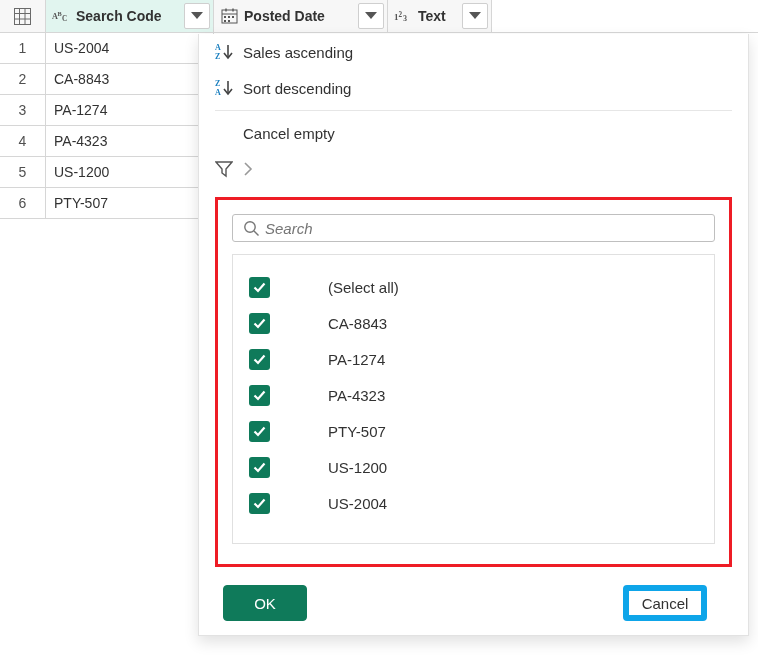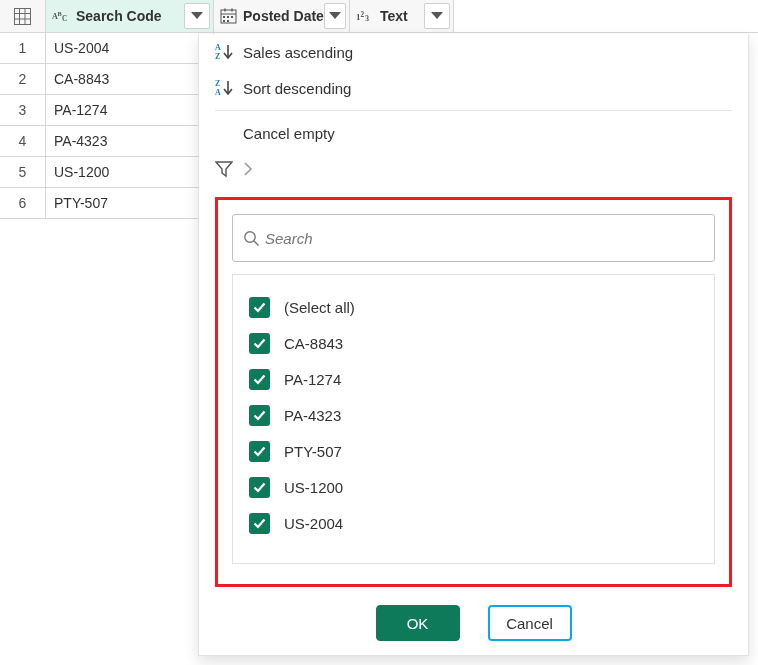--- a/index.html
+++ b/index.html
@@ -45,21 +45,21 @@
       border-bottom: 1px solid #d6d6d6;
       padding: 0 0 0 6px;
       font-weight: 600;
       color: #323232;
       background: #f7f7f7;
     }
     .col-header.active {
       background: #e1f5ef;
     }
     .col-account { width: 168px; }
-    .col-posted  { width: 136px; justify-content: space-between; }
+    .col-posted  { width: 174px; justify-content: space-between; }
     .col-sales   { width: 104px; }
 
     .type-icon {
       width: 18px;
       display: inline-flex;
       align-items: center;
       justify-content: center;
       margin-right: 6px;
     }
     .col-label {
@@ -146,21 +146,21 @@
       margin: 10px 16px 8px 16px;
       border: 3px solid #ee1c25;
       padding: 14px 14px 20px 14px;
     }
 
     .search-wrap {
       display: flex;
       align-items: center;
       border: 1px solid #bfbfbf;
       border-radius: 3px;
-      height: 48px;
+      height: 28px;
       padding: 0 10px;
       margin-bottom: 12px;
     }
     .search-wrap .sicon {
       width: 22px;
       display: flex;
       align-items: center;
     }
     .search-wrap input {
       border: none;
@@ -173,62 +173,63 @@
     }
 
     .check-panel {
       border: 1px solid #e0e0e0;
       padding: 14px 16px 22px 16px;
     }
     .check-row {
       display: flex;
       align-items: center;
       height: 36px;
+      gap: 44px;
     }
     .chk {
       width: 21px;
       height: 21px;
       border-radius: 3px;
       background: #0f7a5a;
       margin-right: 14px;
       display: flex;
       align-items: center;
       justify-content: center;
     }
     .chk svg { display:block; }
     .chk-label {
       font-size: 15px;
       color: #323232;
     }
 
     .btn-row {
       display: flex;
-      justify-content: center;
+      justify-content: space-between;
       gap: 12px;
-      padding: 10px 24px 0 24px;
+      padding: 10px 41px 0 24px;
     }
     .btn {
       min-width: 84px;
       height: 36px;
       border-radius: 4px;
       font-size: 15px;
       display: flex;
       align-items: center;
       justify-content: center;
       cursor: pointer;
     }
     .btn-ok {
       background: #0f7a5a;
       color: #ffffff;
       border: 1px solid #0f7a5a;
     }
     .btn-cancel {
       background: #ffffff;
       color: #323232;
-      border: 2px solid #0ea5e9;
+      border: 6px solid #0ea5e9;
       margin-left: 16px;
     }
 
     svg { display: block; }
   </style>
 </head>
 <body>
 
 <div class="table-area">
 

